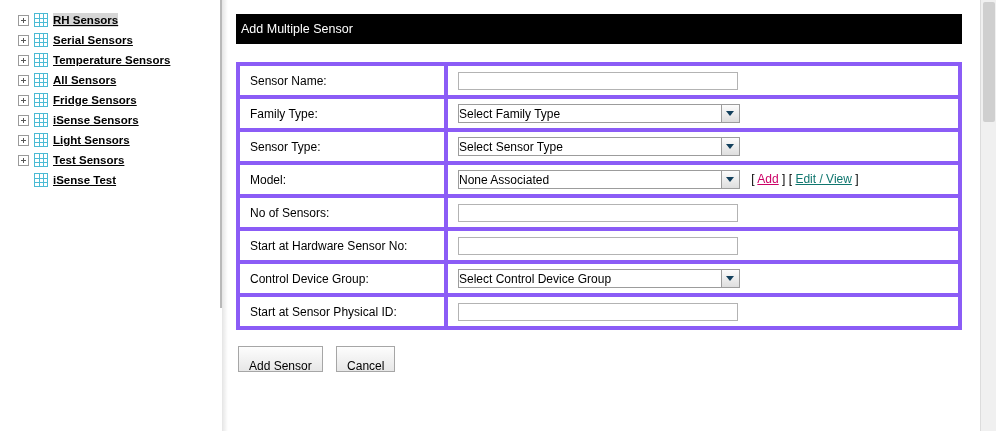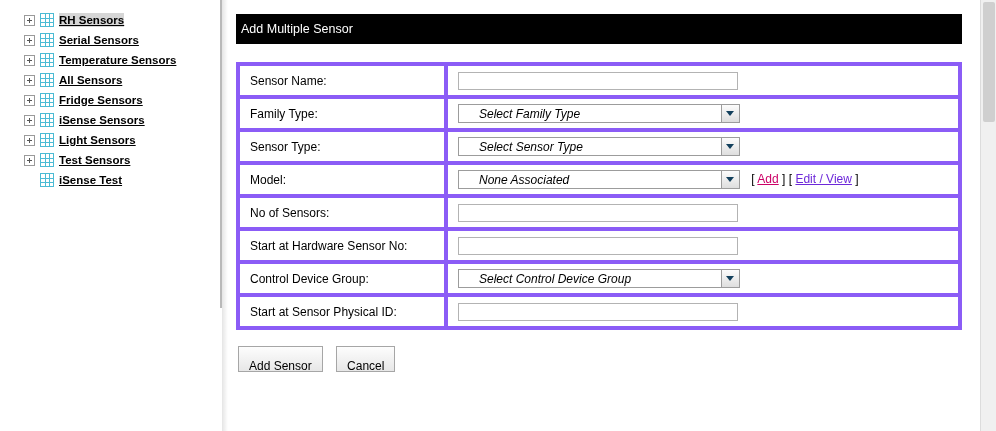--- a/index.html
+++ b/index.html
@@ -17,21 +17,21 @@
     width: 996px;
     height: 431px;
     display: flex;
   }
   
   .tree-panel {
     width: 222px;
     height: 308px;
     background: #ffffff;
     border-right: 2px solid #b9b9b9;
-    padding: 10px 0 0 10px;
+    padding: 10px 0 0 4px;
     flex: 0 0 222px;
     position: relative;
   }
   .tree-item {
     display: flex;
     align-items: center;
     height: 20px;
     padding-left: 14px;
     white-space: nowrap;
   }
@@ -153,27 +153,26 @@
     position: relative;
     width: 282px;
     height: 19px;
     border: 1px solid #9c9c9c;
     background: #ffffff;
     vertical-align: middle;
     font-size: 12px;
   }
   .select .sel-text {
     position: absolute;
-    left: 20px; top: 1px;
+    left: 0; top: 1px;
     line-height: 17px;
     color: #000;
     white-space: nowrap;
     overflow: hidden;
     width: 250px;
-    font-style: italic;
   }
   .select .sel-btn {
     position: absolute;
     right: 0; top: 0;
     width: 18px; height: 17px;
     margin: 0;
     background: linear-gradient(#fcfcfc, #dedede);
     border-left: 1px solid #9c9c9c;
   }
   .select .sel-btn::after {
@@ -188,21 +187,21 @@
     margin-left: 8px;
     font-size: 12px;
     white-space: nowrap;
   }
   .model-links .brk { color: #000; }
   a.link-add {
     color: #cc0066;
     text-decoration: underline;
   }
   a.link-edit {
-    color: #6d28d9;
+    color: #0f766e;
     text-decoration: underline;
   }
   .buttons {
     margin-top: 16px;
     padding-left: 2px;
   }
   button.btn {
     font-family: "Liberation Sans", sans-serif;
     font-size: 12px;
     background: linear-gradient(#fdfdfd, #e7e7e7);

